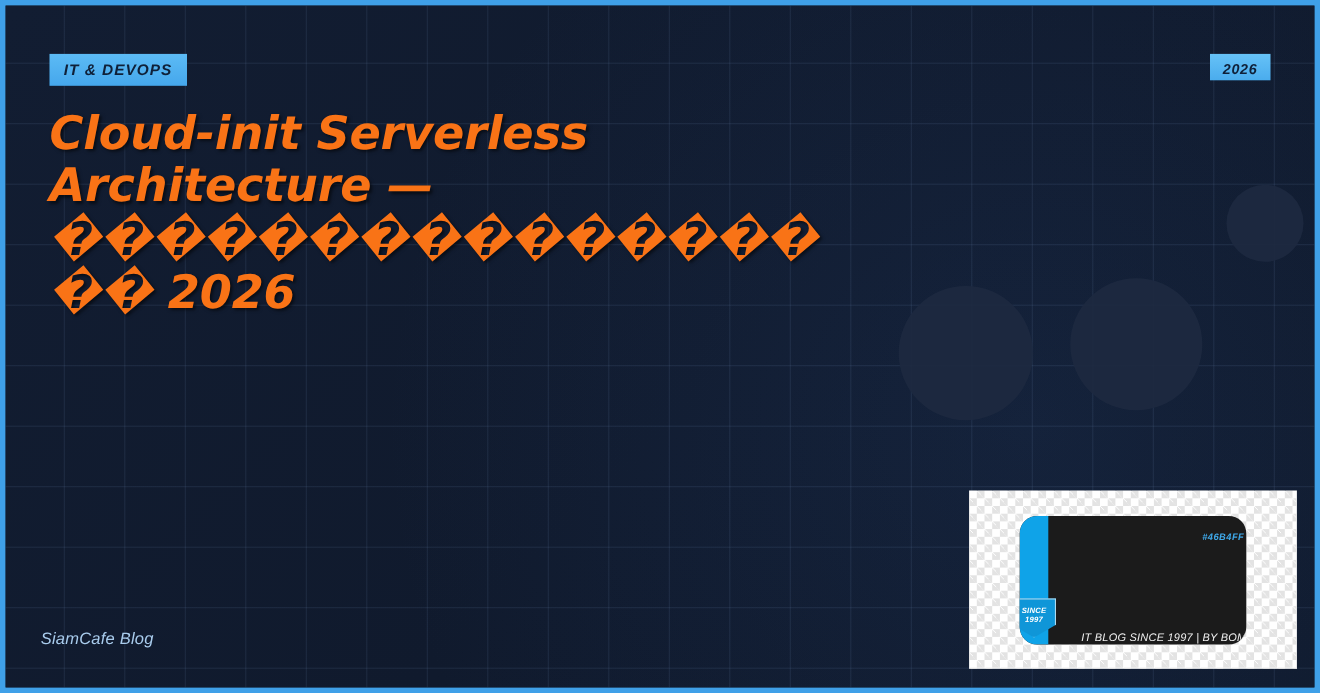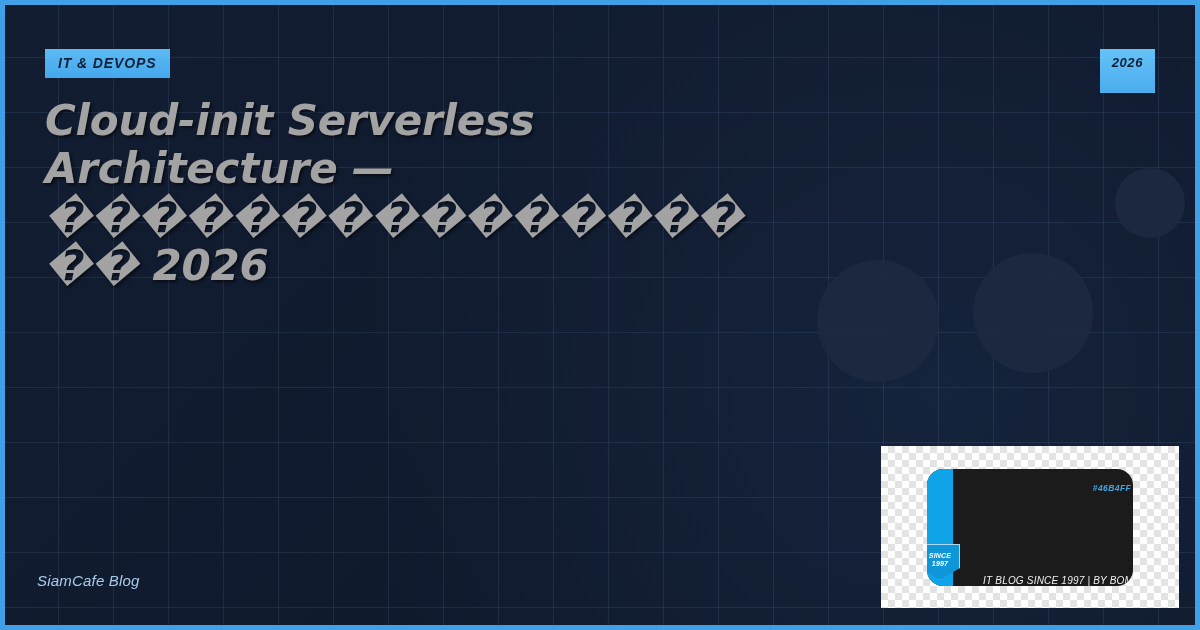--- a/index.html
+++ b/index.html
@@ -83,21 +83,21 @@
     background: linear-gradient(180deg, #5cbbf5 0%, #45a7ec 100%);
     color: #0f2038;
     font-size: 14px;
     font-weight: bold;
     letter-spacing: 0.9px;
     line-height: 1;
     white-space: nowrap;
   }
   .year-badge {
     display: inline-block;
-    padding: 7px 12px 24px 12px;
+    padding: 7px 12px 4px 12px;
     background: linear-gradient(180deg, #66c2f7 0%, #4aaced 100%);
     color: #0f2038;
     font-size: 13px;
     font-weight: bold;
     letter-spacing: 0.6px;
     line-height: 1;
     white-space: nowrap;
   }
 
   
@@ -106,21 +106,21 @@
     top: 92px;
     left: 40px;
     width: 740px;
   }
   .title {
     margin: 0;
     font-family: "DejaVu Sans", sans-serif;
     font-size: 42px;
     font-weight: bold;
     line-height: 1.15;
-    color: #a3a3a3;
+    color: #f97316;
     letter-spacing: -0.2px;
     text-shadow: 2px 2px 3px rgba(0,0,0,0.55);
     word-break: break-word;
   }
 
   
   .footer {
     position: absolute;
     left: 32px;
     bottom: 36px;

